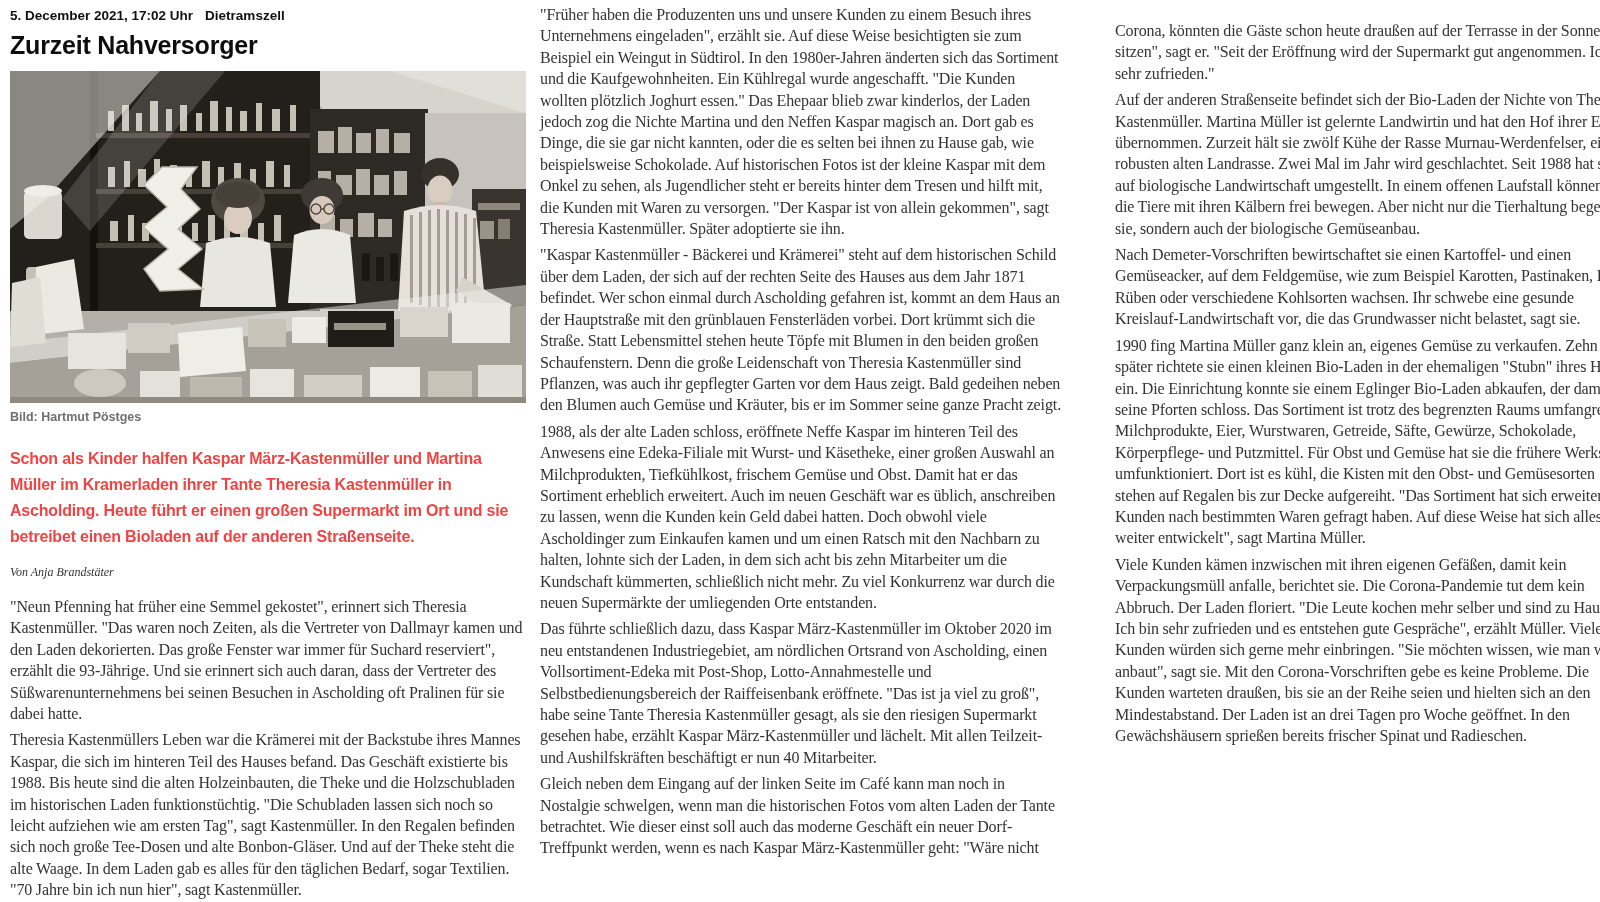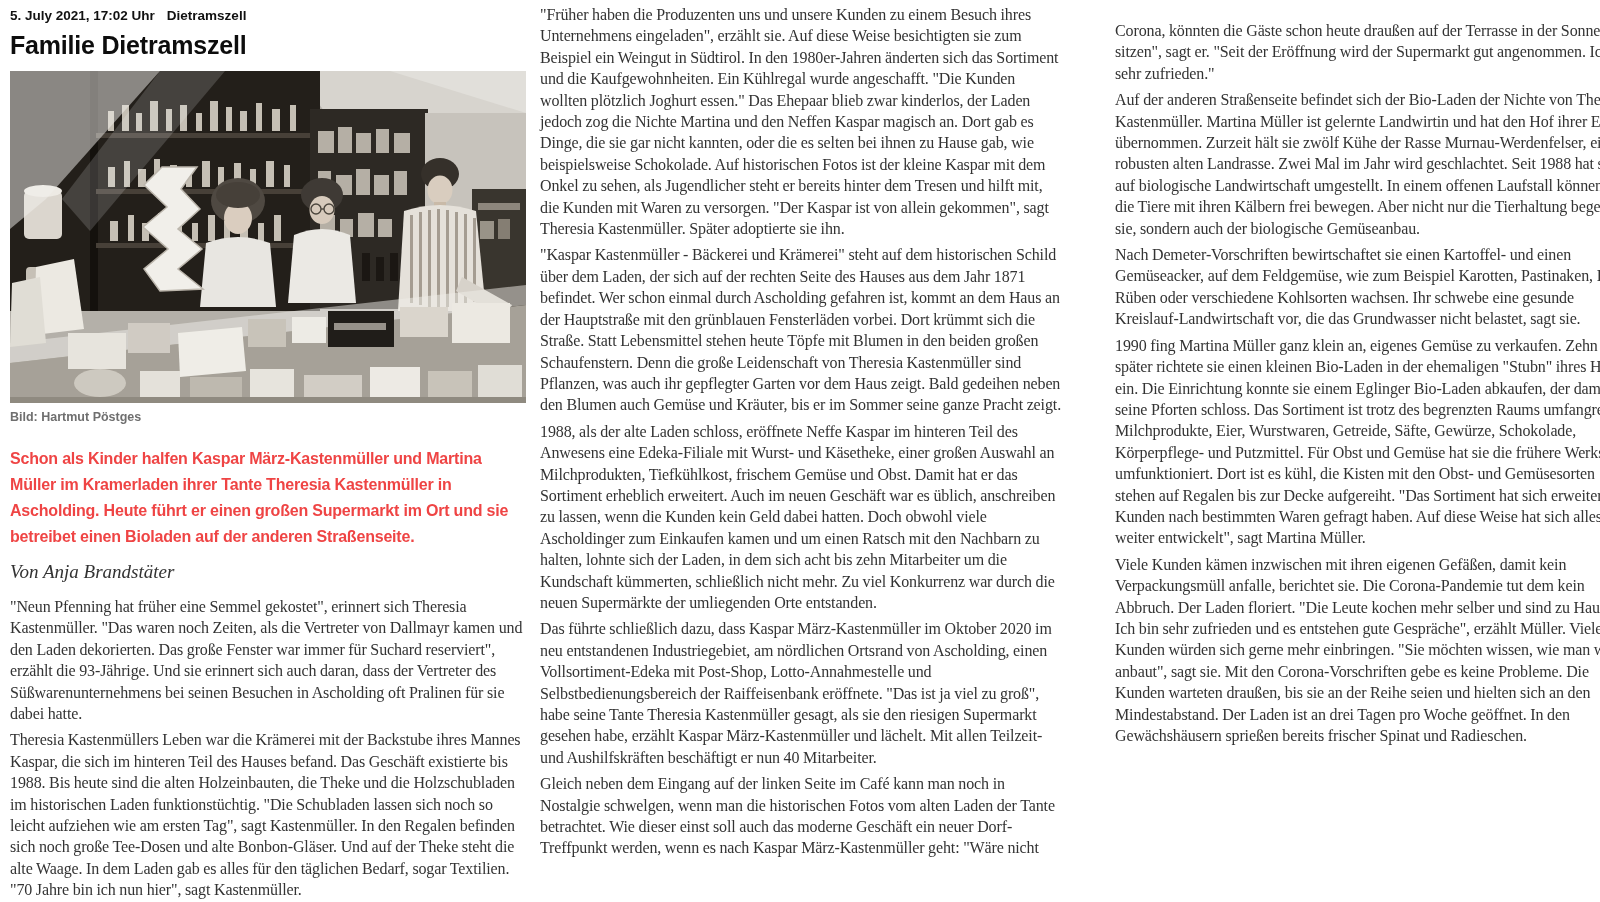--- a/index.html
+++ b/index.html
@@ -25,39 +25,39 @@
   figure.photo svg{display:block;filter:blur(0.45px) contrast(0.98);}
   figcaption.caption{
     margin-top:6px;font-family:"Liberation Sans","DejaVu Sans",sans-serif;
     font-size:12.5px;line-height:16px;color:#6f6f6f;font-weight:700;
   }
   p.lead{
     margin:21px 0 0 0;font-family:"Liberation Sans","DejaVu Sans",sans-serif;
     font-weight:700;font-size:16px;line-height:26px;color:#ef4444;letter-spacing:-0.2px;
   }
   p.byline{
-    margin:12px 0 14px 0;font-style:italic;font-size:19px;line-height:20px;color:#333333;
+    margin:12px 0 14px 0;font-style:italic;font-size:12px;line-height:20px;color:#333333;
   }
   p.body{
     margin:0 0 5px 0;font-size:16px;line-height:21.4px;letter-spacing:-0.12px;
     text-align:left;hyphens:auto;-webkit-hyphens:auto;word-spacing:-0.2px;
   }
 </style>
 </head>
 <body>
 
 <div class="page">
 
   <div class="col col1">
 
     <div class="dateline">
-      <span>5. July 2021, 17:02 Uhr</span><span class="loc">Dietramszell</span>
+      <span>5. December 2021, 17:02 Uhr</span><span class="loc">Dietramszell</span>
     </div>
 
-    <h1 class="title">Familie Dietramszell</h1>
+    <h1 class="title">Zurzeit Nahversorger</h1>
 
     <figure class="photo">
       <svg width="516" height="332" viewBox="0 0 516 332" role="img">
 
         <rect width="516" height="332" fill="#b5b1aa"></rect>
 
         <g>
           <polygon points="285,0 516,0 516,100 330,62" fill="#d9d6d0"></polygon>
           <polygon points="380,0 516,0 516,42" fill="#e3e1dc"></polygon>
 

